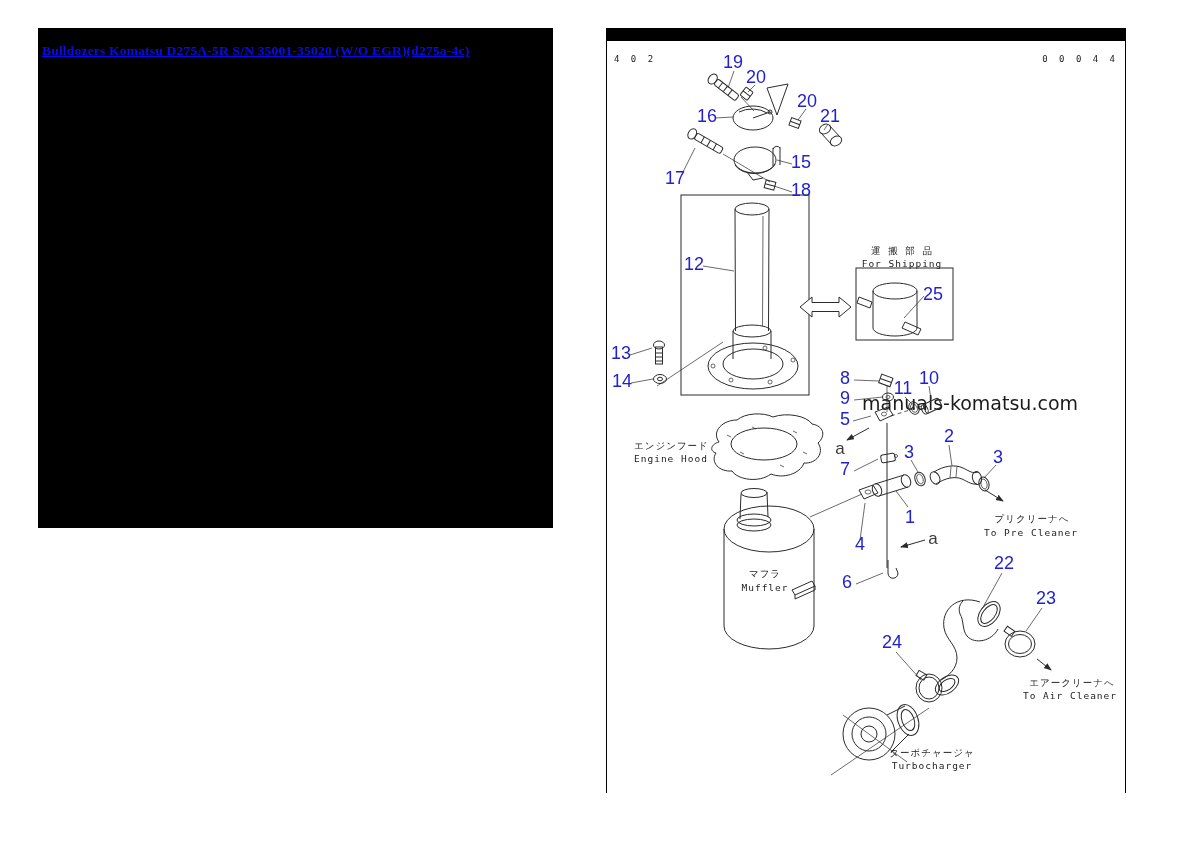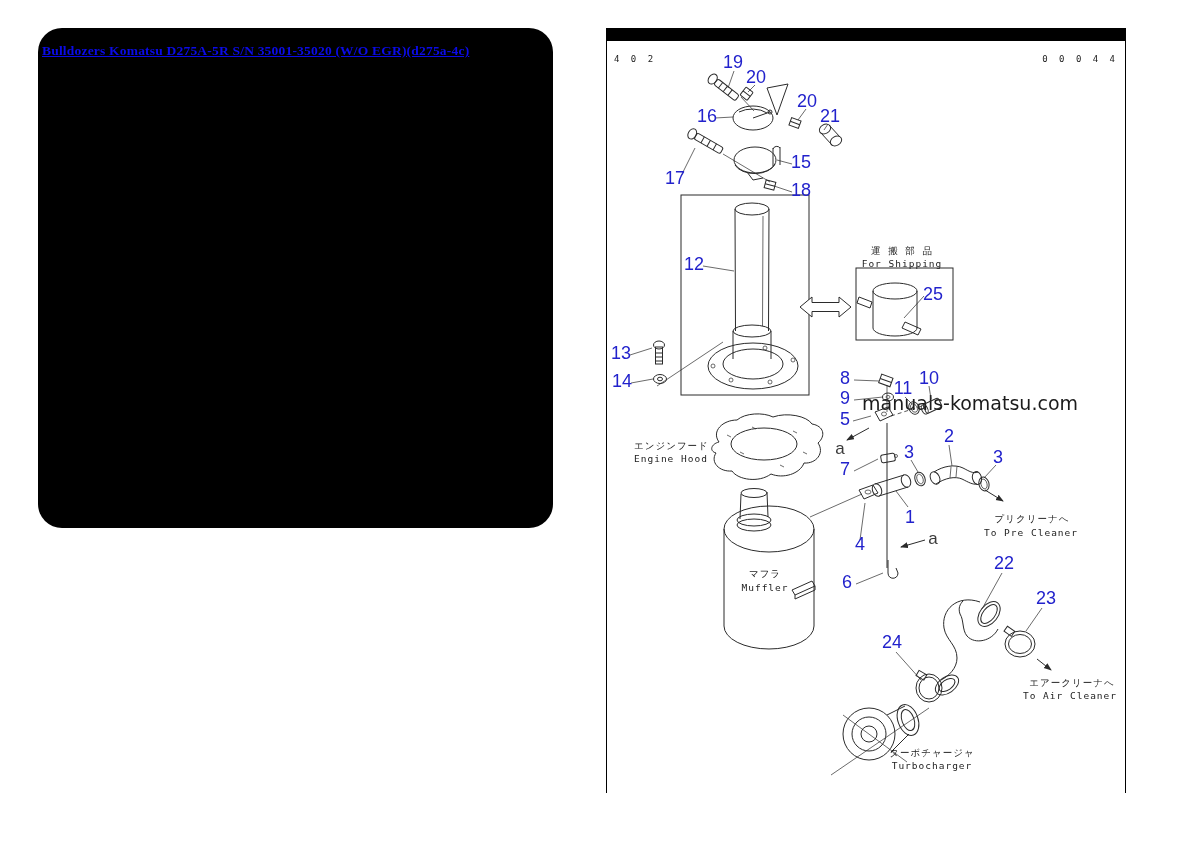--- a/index.html
+++ b/index.html
@@ -3,21 +3,20 @@
 <meta charset="utf-8">
 <style>
   html,body{margin:0;padding:0;}
   body{
     width:1190px;height:842px;position:relative;background:#ffffff;
     font-family:"Liberation Sans",sans-serif;overflow:hidden;
   }
   .black-panel{
     position:absolute;left:38px;top:28px;width:515px;height:500px;
     background:#000000;
-    border-radius:24px;
   }
   .manual-link{
     position:absolute;left:4px;top:15px;
     font-family:"Liberation Serif",serif;font-weight:bold;font-size:13.5px;
     color:#0b0be8;text-decoration:underline;white-space:nowrap;letter-spacing:.2px;
     cursor:pointer;
   }
   .diagram-page{
     position:absolute;left:606px;top:28px;width:518px;height:765px;
     border-left:1.5px solid #000;border-right:1.5px solid #000;background:#fff;

